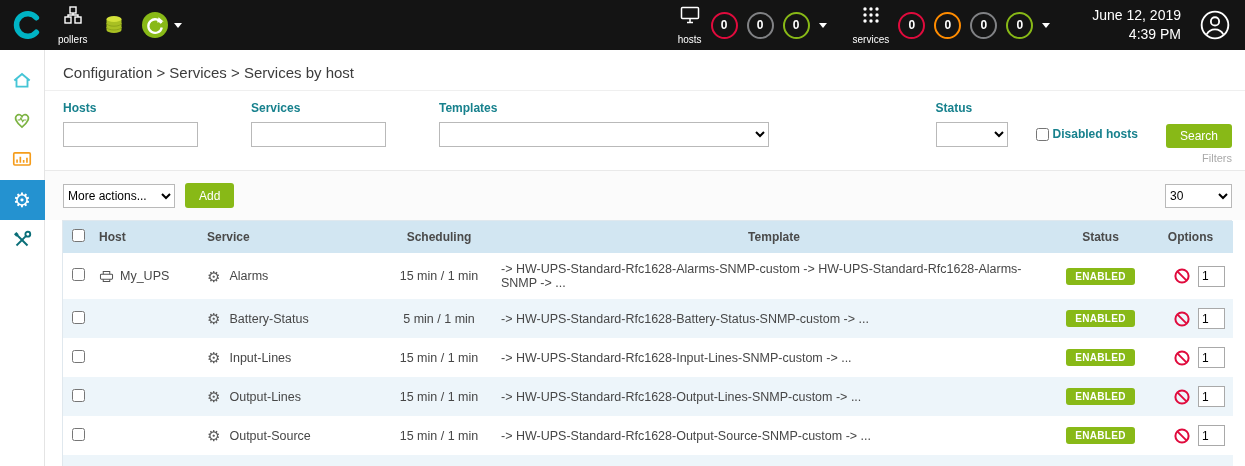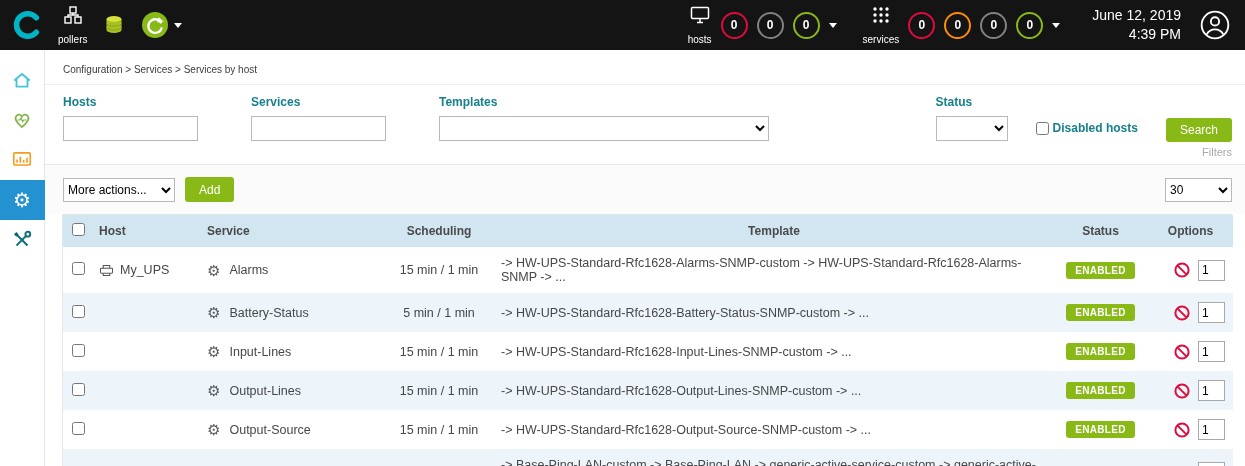--- a/index.html
+++ b/index.html
@@ -15,33 +15,33 @@
   .tb-label { color:#fff; font-size:10px; }
   .tb-inline { display:flex; align-items:center; gap:5px; margin-right:16px; cursor:pointer; }
   .tb-group { display:flex; align-items:center; gap:9px; }
   .tb-group.hosts { margin-left:auto; }
   .tb-group.services { margin-left:26px; }
   .counters { display:flex; align-items:center; gap:9px; }
   .counter { width:27px; height:27px; border-radius:50%; border:2px solid #888; background:#141414;
     color:#fff; font-size:12px; font-weight:bold; display:flex; align-items:center; justify-content:center; cursor:pointer; }
   .chev { width:0; height:0; border-left:4.5px solid transparent; border-right:4.5px solid transparent;
     border-top:5.5px solid #fff; cursor:pointer; }
-  .clock { margin-left:32px; text-align:right; color:#fff; font-size:14px; line-height:1.35; }
+  .clock { margin-left:42px; text-align:right; color:#fff; font-size:14px; line-height:1.35; }
   .avatar { margin-left:18px; cursor:pointer; display:flex; align-items:center; }
 
   
   .sidebar { position:absolute; top:50px; left:0; bottom:0; width:45px; background:#fff;
     border-right:1px solid #e4e4e4; display:flex; flex-direction:column; align-items:center; padding-top:10px; z-index:10; }
   .side-item { width:45px; height:40px; display:flex; align-items:center; justify-content:center; cursor:pointer; }
   .side-item.active { background:#2492d0; }
   .side-gear { font-size:20px; color:#fff; line-height:1; }
 
   
   .content { position:absolute; top:50px; left:45px; right:0; bottom:0; background:#fff; overflow:hidden; }
-  .breadcrumb { padding:14px 18px 9px 18px; font-size:10px; color:#3c3c3c; }
+  .breadcrumb { padding:14px 18px 9px 18px; font-size:15px; color:#3c3c3c; }
   .bc-item { color:#3c3c3c; text-decoration:none; cursor:pointer; }
   .bc-sep { color:#3c3c3c; }
 
   .filter-panel { background:#fff; border-top:1px solid #efefef; border-bottom:1px solid #e9e9e9;
     padding:10px 13px 6px 18px; display:flex; align-items:flex-start; }
   .field { display:flex; flex-direction:column; margin-right:53px; }
   .field-label { color:#17818d; font-weight:bold; font-size:12px; margin-bottom:7px; }
   .text-input { width:135px; height:25px; border:1px solid #b9b9b9; padding:0 6px; font-size:12px;
     font-family:"Liberation Sans",sans-serif; }
   .tpl-select { width:330px; height:25px; font-size:12px; border:1px solid #b9b9b9; background:#fff; }

